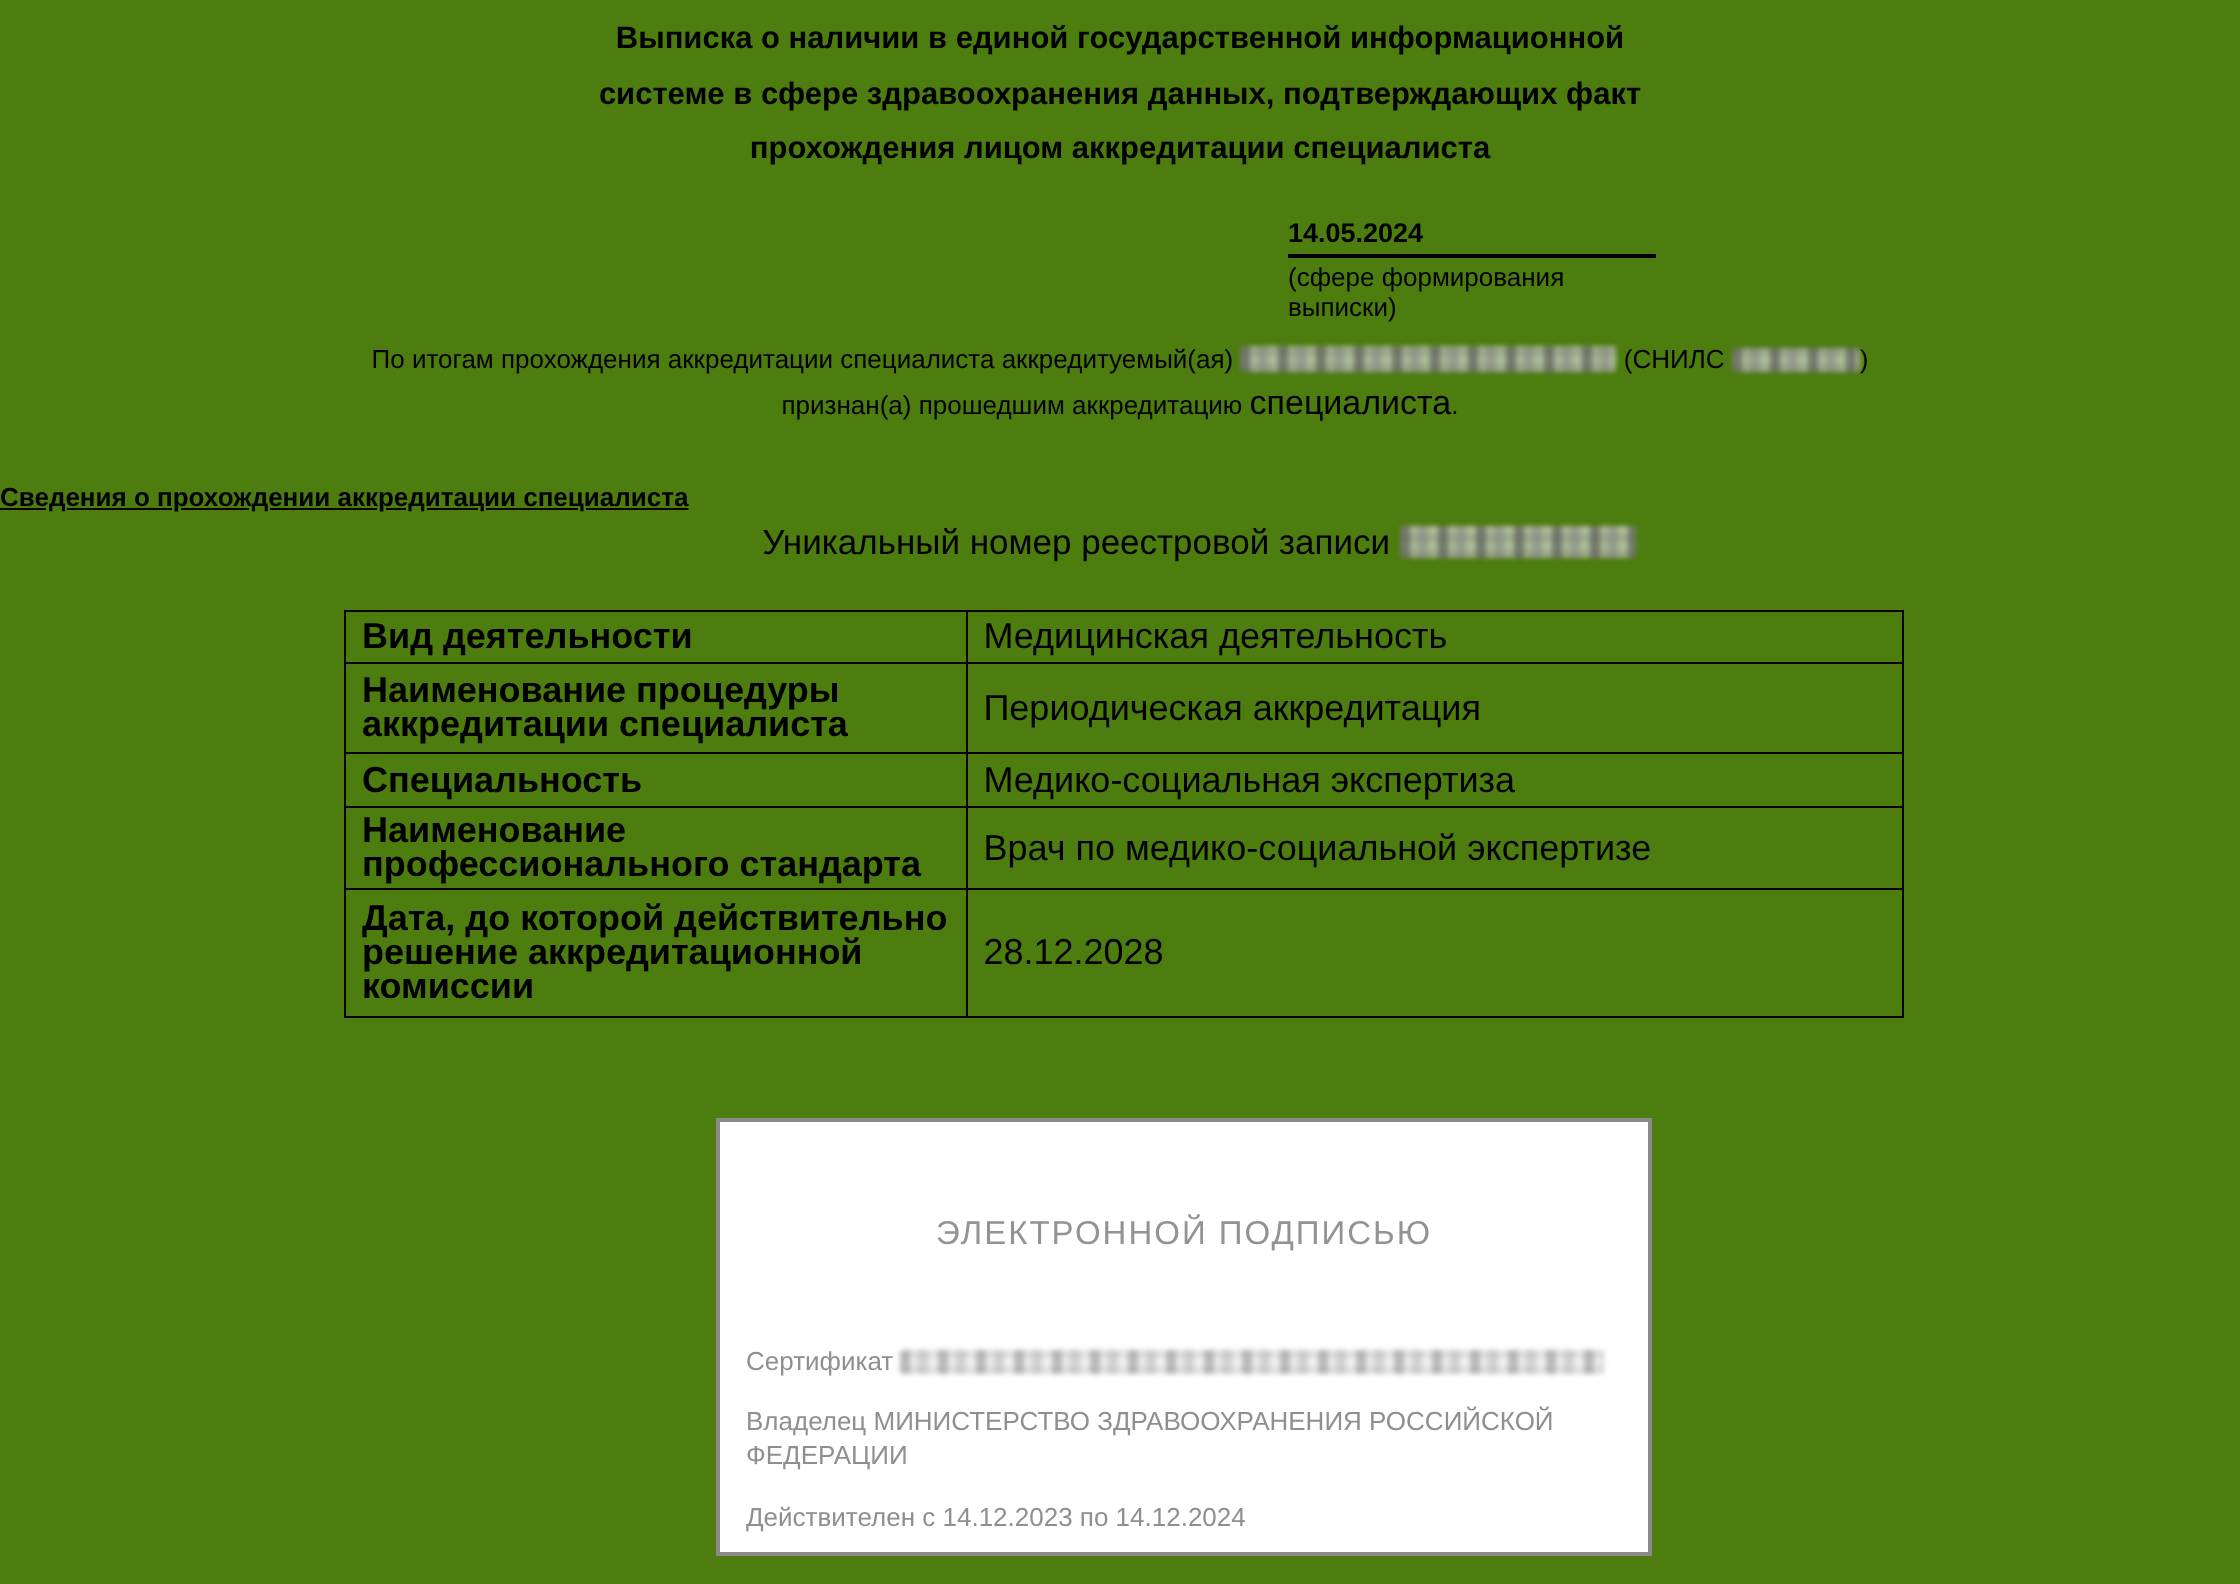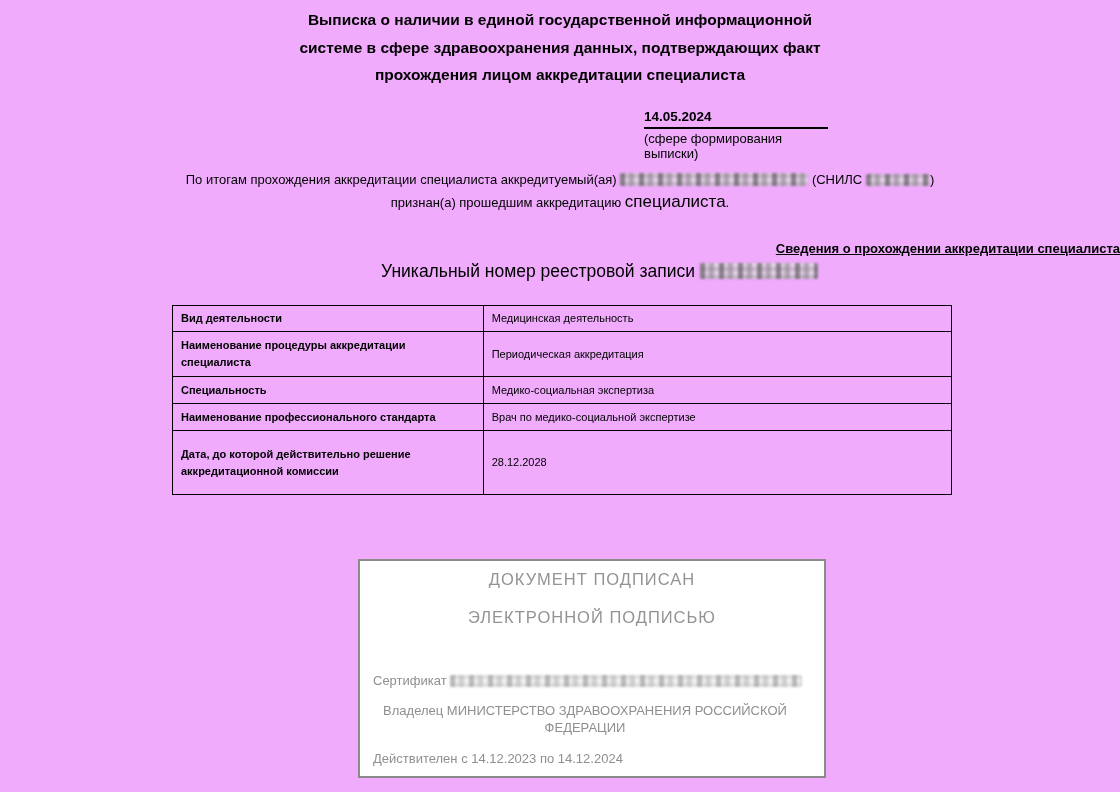--- a/index.html
+++ b/index.html
@@ -6,21 +6,21 @@
   body {
     margin: 0;
     background: #ffffff;
     font-family: "Liberation Sans", "DejaVu Sans", sans-serif;
     color: #000000;
   }
   .page {
     position: relative;
     width: 1120px;
     height: 792px;
-    background: #f0abfc;
+    background: #4d7c0f;
     overflow: hidden;
   }
 
   
   .doc-title {
     position: absolute;
     left: 0; right: 0; top: 6px;
     text-align: center;
     font-size: 15.5px;
     line-height: 27.5px;
@@ -50,42 +50,42 @@
     text-align: center;
     font-size: 13px;
     line-height: 21.5px;
   }
   .intro-emphasis { font-size: 17px; }
 
   
   .section-heading {
     position: absolute;
     left: 0; right: 0; top: 241px;
-    text-align: right;
+    text-align: left;
     font-size: 13px;
     font-weight: bold;
     text-decoration: underline;
   }
 
   
   .registry-line {
     position: absolute;
     left: 4px; right: 0; top: 261px;
     padding-left: 75px;
     text-align: center;
     font-size: 17.5px;
   }
 
   
   .acc-table {
     position: absolute;
     left: 172px; top: 305px;
     width: 780px;
     border-collapse: collapse;
-    font-size: 11px;
+    font-size: 18px;
     border-radius: 30px;
   }
   .acc-table td {
     border: 1.5px solid #000;
     vertical-align: middle;
     padding: 3px 8px;
     line-height: 17px;
   }
   .acc-table .label-cell { width: 311px; font-weight: bold; }
   .acc-table .value-cell { width: 469px; font-weight: normal; margin-left: 45px; }
@@ -109,21 +109,21 @@
     position: absolute;
     left: 0; width: 100%;
     text-align: center;
     font-size: 16.5px;
     letter-spacing: 1px;
     color: #939393;
   }
   .stamp-heading.l1 { top: 9px; }
   .stamp-heading.l2 { top: 47px; }
   .stamp-cert     { position: absolute; left: 13px; top: 112px; font-size: 13px; }
-  .stamp-owner    { position: absolute; left: 13px; top: 142px; width: 424px; font-size: 13px; line-height: 16.5px; text-align: center; }
+  .stamp-owner    { position: absolute; left: 13px; top: 142px; width: 424px; font-size: 13px; line-height: 16.5px; }
   .stamp-validity { position: absolute; left: 13px; top: 190px; font-size: 13px; }
 
   
   .redacted {
     display: inline-block;
     border-radius: 2px;
     vertical-align: -2px;
     background:
       repeating-linear-gradient(90deg, rgba(110,110,110,0.75) 0 5px, rgba(205,205,205,0.45) 5px 9px, rgba(155,155,155,0.7) 9px 14px, rgba(225,225,225,0.4) 14px 19px),
       repeating-linear-gradient(0deg, rgba(140,140,140,0.55) 0 4px, rgba(215,215,215,0.45) 4px 8px);
@@ -189,21 +189,20 @@
         <td class="value-cell">Врач по медико-социальной экспертизе</td>
       </tr>
       <tr>
         <td class="label-cell">Дата, до которой действительно решение аккредитационной комиссии</td>
         <td class="value-cell">28.12.2028</td>
       </tr>
     </tbody>
   </table>
 
   <div class="stamp">
-    <div class="stamp-heading l1">ДОКУМЕНТ ПОДПИСАН</div>
     <div class="stamp-heading l2">ЭЛЕКТРОННОЙ ПОДПИСЬЮ</div>
     <div class="stamp-cert">
       <span>Сертификат</span>
       <span class="redacted red-cert"></span>
     </div>
     <div class="stamp-owner">Владелец МИНИСТЕРСТВО ЗДРАВООХРАНЕНИЯ РОССИЙСКОЙ ФЕДЕРАЦИИ</div>
     <div class="stamp-validity">Действителен с 14.12.2023 по 14.12.2024</div>
   </div>
 
 </div>

